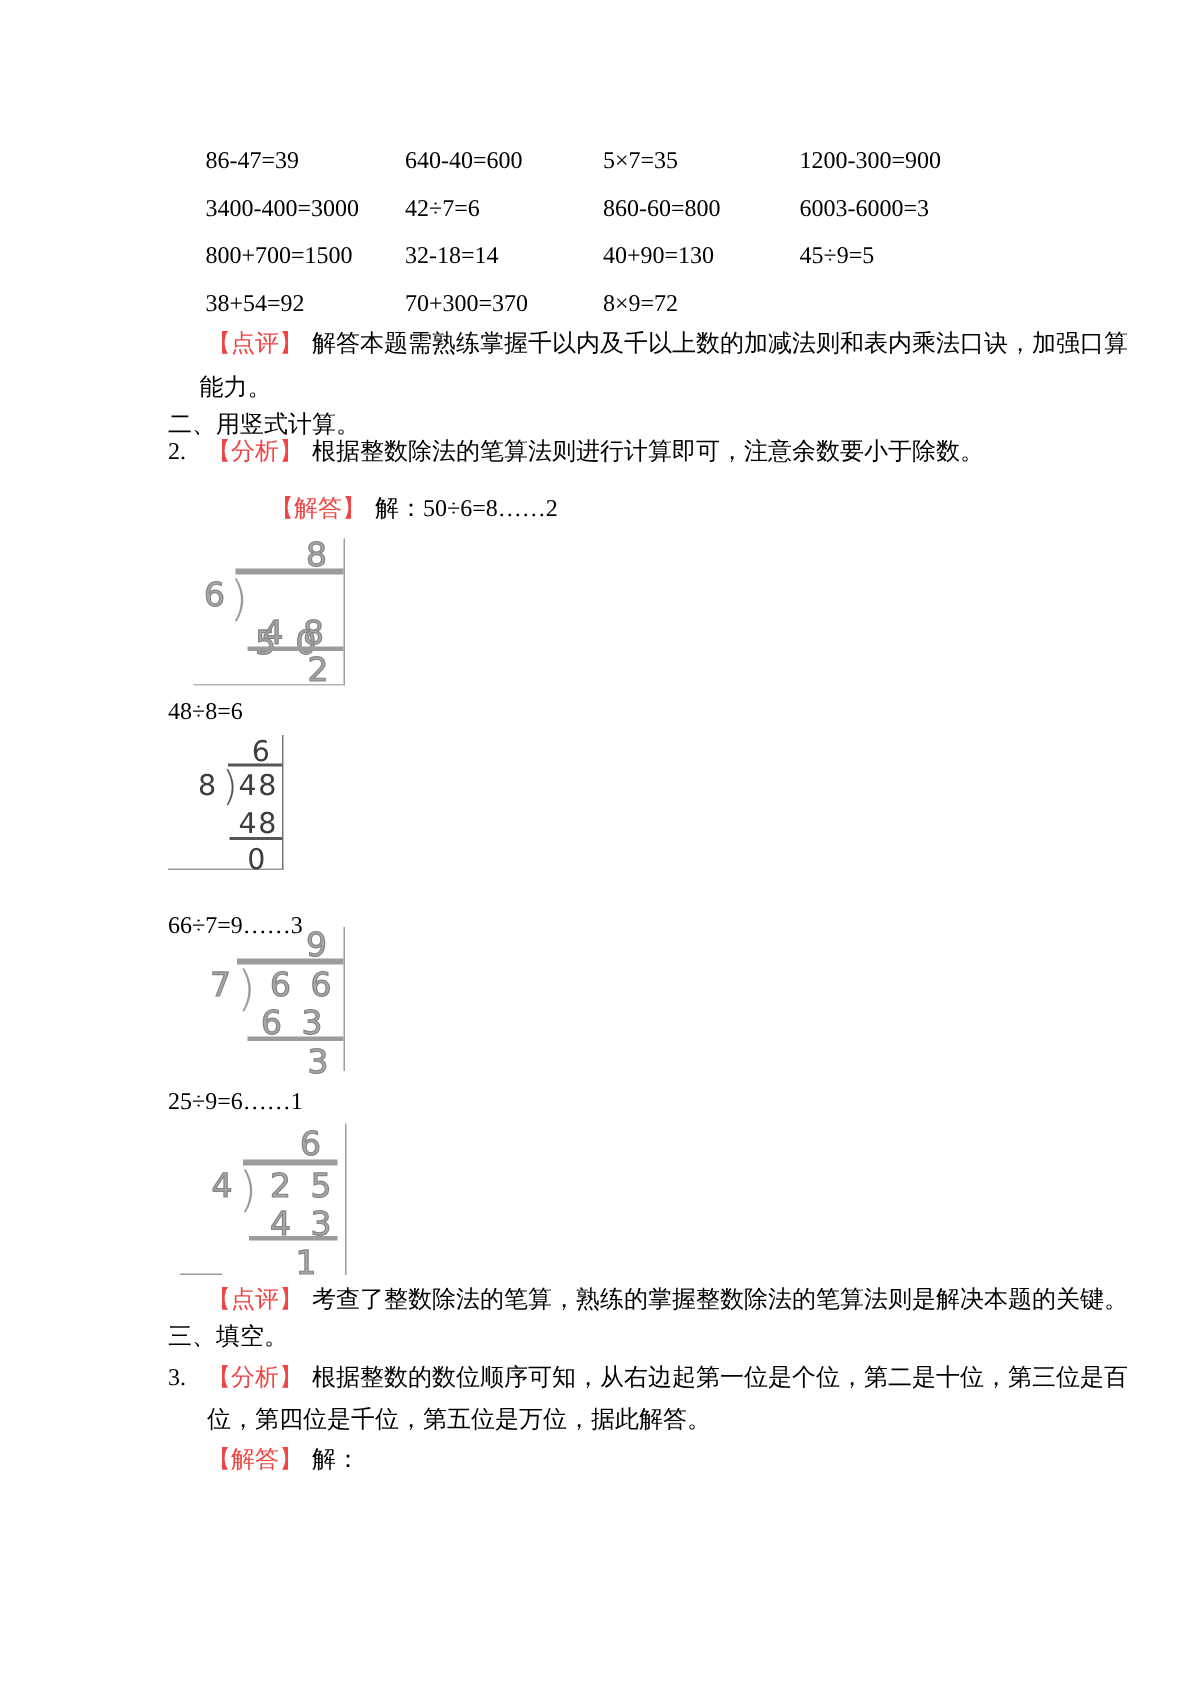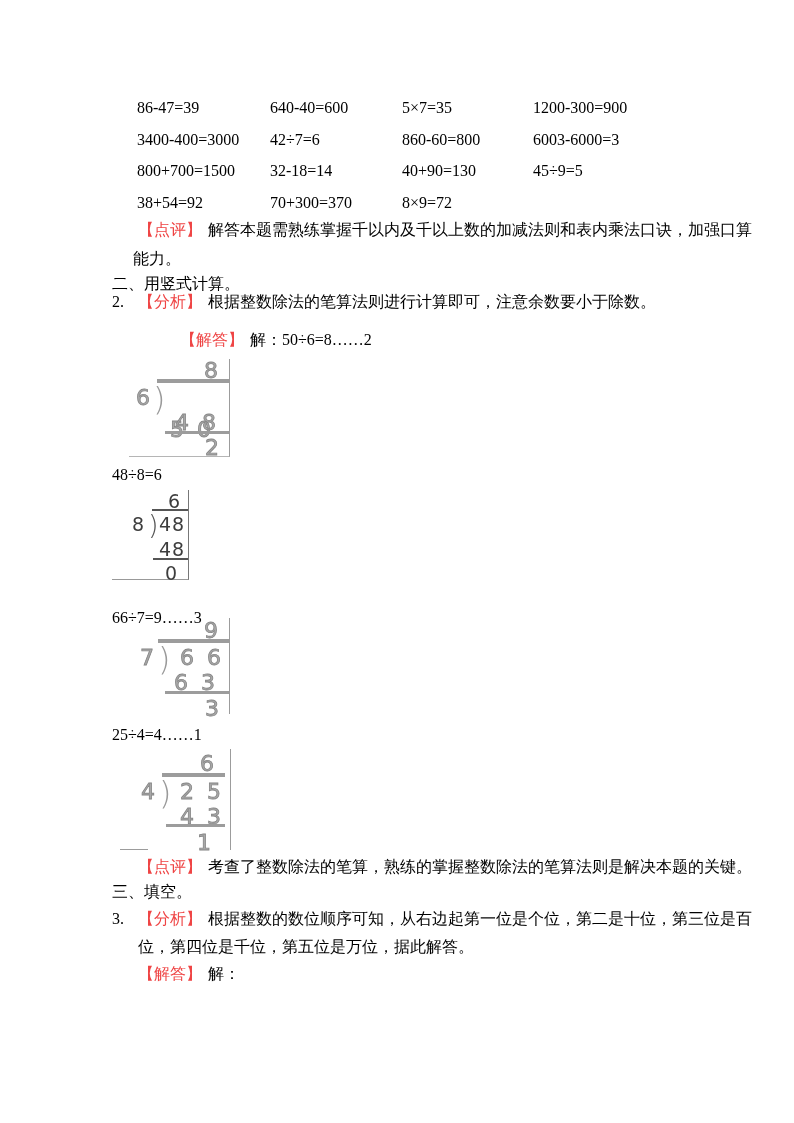--- a/index.html
+++ b/index.html
@@ -104,21 +104,21 @@
     <i class="bar" style="top:21px;right:0;width:71px;height:4px;"></i>
     <span class="gd" style="top:27px;left:10px;">7</span>
     <span class="gp" style="top:22px;left:28px;">)</span>
     <span class="gd" style="top:27px;left:50px;letter-spacing:13px;">66</span>
     <span class="gd" style="top:52px;left:44px;letter-spacing:13px;text-align:right;">63</span>
     <i class="bar" style="top:73px;right:0;width:64px;height:3px;"></i>
     <span class="gd" style="top:78px;right:10px;">3</span>
   </div>
 
   <div class="line" style="left:112px;top:725px;">
-    <span>25÷4=4……1</span>
+    <span>25÷9=6……1</span>
   </div>
 
   <div class="ldiv d4">
     <span class="gd" style="top:2px;right:16px;">6</span>
     <i class="bar" style="top:24px;right:5px;width:63px;height:4px;"></i>
     <span class="gd" style="top:30px;left:21px;">4</span>
     <span class="gp" style="top:25px;left:39px;">)</span>
     <span class="gd" style="top:30px;left:60px;letter-spacing:13px;">25</span>
     <span class="gd" style="top:55px;left:60px;letter-spacing:13px;">43</span>
     <i class="bar" style="top:75px;right:5px;width:59px;height:3px;"></i>

